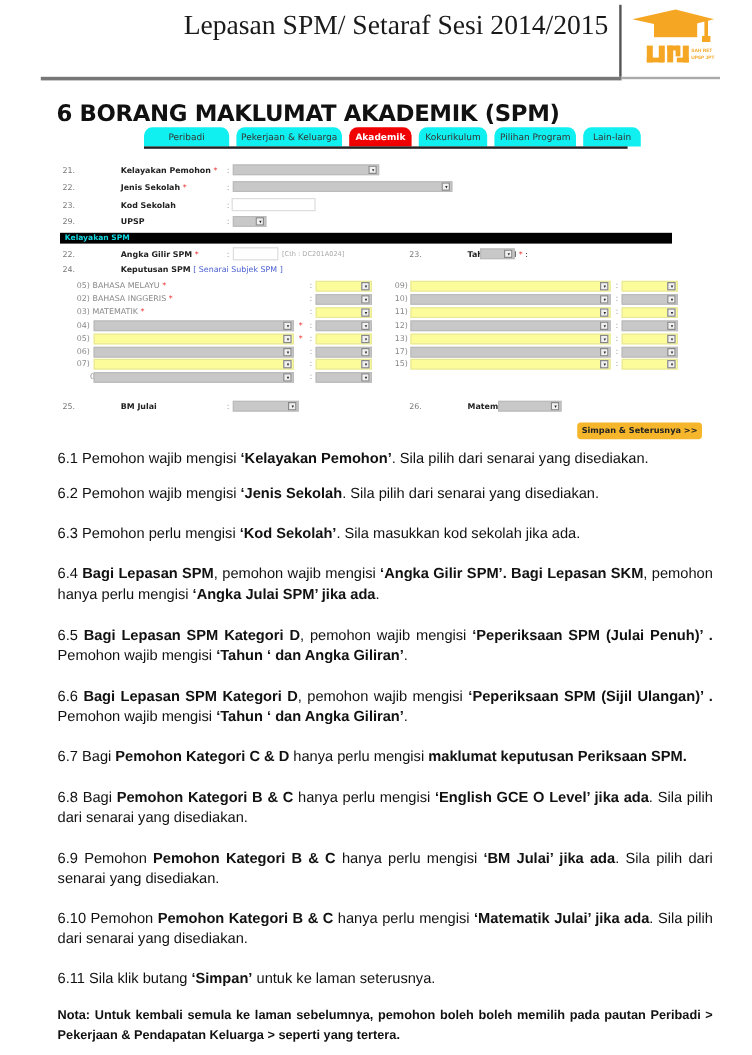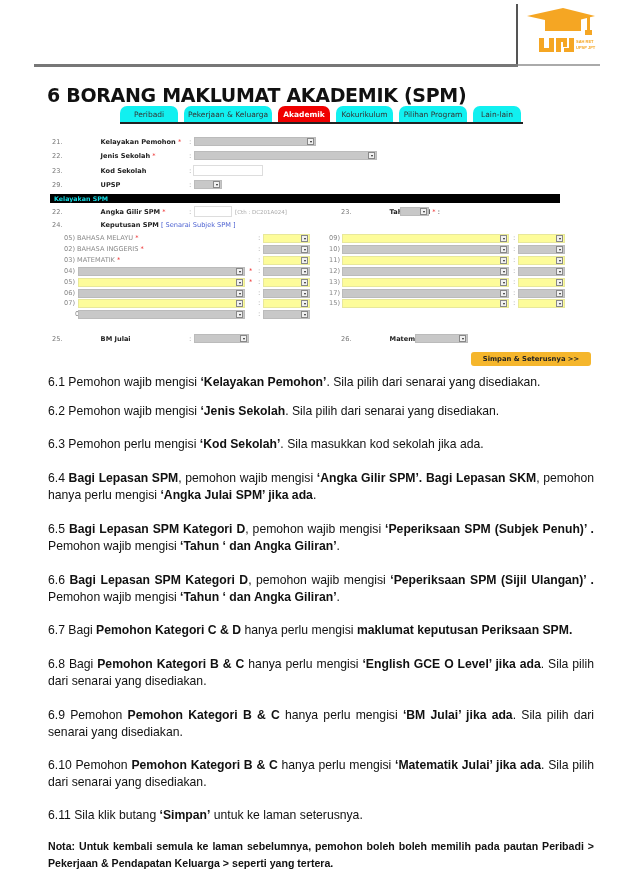--- a/index.html
+++ b/index.html
@@ -30,31 +30,32 @@
   .colon { position:absolute; font-size:7px; color:#999; font-family:"DejaVu Sans", sans-serif; line-height:9px; }
   .sel { position:absolute; height:9px; background:#c8c8c8; border:1px solid #bbb; box-sizing:border-box; }
   .sel.y { background:#fdfc9a; border-color:#e8e89a; }
   .sel .arr { position:absolute; right:1px; top:0px; width:7px; height:7px; background:#f1f1f1; border:1px solid #888; box-sizing:border-box; }
   .sel .arr::after { content:""; position:absolute; left:1.5px; top:2px; border-left:1.5px solid transparent; border-right:1.5px solid transparent; border-top:2px solid #222; }
   .txt { position:absolute; height:11px; background:#fff; border:1px solid #ddd; box-sizing:border-box; }
   .hint { position:absolute; font-size:5.5px; color:#aaa; font-family:"DejaVu Sans", sans-serif; line-height:9px; }
   .blackbar { position:absolute; left:50px; top:194px; width:510px; height:9px; background:#000; }
   .blackbar span { position:absolute; left:4px; top:0; font-size:6.3px; line-height:9px; color:#14d8e0; font-weight:bold; font-family:"DejaVu Sans", sans-serif; }
   .link { color:#4a5fd0; }
-  .btn-save { position:absolute; left:471px; top:352px; width:120px; height:14px; background:#f5b62c; border-radius:3px; font-size:6.8px; font-weight:bold; color:#222; text-align:center; line-height:14px; font-family:"DejaVu Sans", sans-serif; }
+  .btn-save { position:absolute; left:481px; top:352px; width:104px; height:14px; background:#f5b62c; border-radius:3px; font-size:6.8px; font-weight:bold; color:#222; text-align:center; line-height:14px; font-family:"DejaVu Sans", sans-serif; }
 
   
   .para { position:absolute; left:48px; width:546px; font-family:"Liberation Sans", sans-serif; font-size:12.2px; line-height:17px; color:#111; text-align:justify; }
   .para b { font-weight:bold; }
   .nota { font-size:10.6px; font-weight:bold; line-height:17px; }
 </style>
 </head>
 <body>
 
 <div class="hdr-title">
+  <div>Lepasan SPM/ Setaraf Sesi 2014/2015</div>
 </div>
 <div class="hdr-vline"></div>
 <div class="hdr-hline"></div>
 <div class="hdr-hline2"></div>
 <div class="logo">
   <svg width="80" height="52" viewBox="0 0 80 52">
     <polygon points="4,10 40,2 72,10 40,18" fill="#f5a623"></polygon>
     <rect x="22" y="12" width="36" height="13" fill="#f5a623"></rect>
     <rect x="64" y="11" width="3" height="14" fill="#f5a623"></rect>
     <rect x="62" y="24" width="7" height="5" fill="#f5a623"></rect>
@@ -67,21 +68,21 @@
     <rect x="46" y="32" width="5" height="14" fill="#f5a623"></rect>
     <rect x="41" y="42" width="10" height="4" fill="#f5a623"></rect>
   </svg>
   <span class="abs" style="left:53px;top:33px;font-size:4px;color:#f5a623;font-weight:bold;line-height:5px;">SAH RET</span>
   <span class="abs" style="left:53px;top:39px;font-size:4px;color:#f5a623;font-weight:bold;line-height:5px;">UPSP JPT</span>
 </div>
 
 <div class="sec-title">6 BORANG MAKLUMAT AKADEMIK (SPM)</div>
 
 <div class="tabs">
-  <div class="tab" style="width:58px">Peribadi</div>
+  <div class="tab" style="width:71px">Peribadi</div>
   <div class="tab" style="width:88px">Pekerjaan &amp; Keluarga</div>
   <div class="tab active" style="width:52px">Akademik</div>
   <div class="tab" style="width:57px">Kokurikulum</div>
   <div class="tab" style="width:68px">Pilihan Program</div>
   <div class="tab" style="width:48px">Lain-lain</div>
 </div>
 <div class="tabline"></div>
 
 <div class="lbl" style="left:52px;top:138px"><span class="num">21.</span> <b>Kelayakan Pemohon</b> <span class="req">*</span></div>
 <div class="colon" style="left:189px;top:138px">:</div>
@@ -279,20 +280,20 @@
 <div class="sel" style="left:415px;top:334px;width:53px">
     <span class="arr"></span>
   </div>
 
 <div class="btn-save">Simpan &amp; Seterusnya &gt;&gt;</div>
 
 <div class="para" style="top:374px">6.1 Pemohon wajib mengisi <b>‘Kelayakan Pemohon’</b>. Sila pilih dari senarai yang disediakan.</div>
 <div class="para" style="top:403px">6.2 Pemohon wajib mengisi <b>‘Jenis Sekolah</b>. Sila pilih dari senarai yang disediakan.</div>
 <div class="para" style="top:436px">6.3 Pemohon perlu mengisi <b>‘Kod Sekolah’</b>. Sila masukkan kod sekolah jika ada.</div>
 <div class="para" style="top:470px">6.4 <b>Bagi Lepasan SPM</b>, pemohon wajib mengisi <b>‘Angka Gilir SPM’. Bagi Lepasan SKM</b>, pemohon hanya perlu mengisi <b>‘Angka Julai SPM’ jika ada</b>.</div>
-<div class="para" style="top:521px">6.5 <b>Bagi Lepasan SPM Kategori D</b>, pemohon wajib mengisi <b>‘Peperiksaan SPM (Subjek Penuh)’ .</b> Pemohon wajib mengisi <b>‘Tahun ‘ dan Angka Giliran’</b>.</div>
+<div class="para" style="top:521px">6.5 <b>Bagi Lepasan SPM Kategori D</b>, pemohon wajib mengisi <b>‘Peperiksaan SPM (Julai Penuh)’ .</b> Pemohon wajib mengisi <b>‘Tahun ‘ dan Angka Giliran’</b>.</div>
 <div class="para" style="top:572px">6.6 <b>Bagi Lepasan SPM Kategori D</b>, pemohon wajib mengisi <b>‘Peperiksaan SPM (Sijil Ulangan)’ .</b> Pemohon wajib mengisi <b>‘Tahun ‘ dan Angka Giliran’</b>.</div>
 <div class="para" style="top:622px">6.7 Bagi <b>Pemohon Kategori C &amp; D</b> hanya perlu mengisi <b>maklumat keputusan Periksaan SPM.</b></div>
 <div class="para" style="top:656px">6.8 Bagi <b>Pemohon Kategori B &amp; C</b> hanya perlu mengisi <b>‘English GCE O Level’ jika ada</b>. Sila pilih dari senarai yang disediakan.</div>
 <div class="para" style="top:707px">6.9 Pemohon <b>Pemohon Kategori B &amp; C</b> hanya perlu mengisi <b>‘BM Julai’ jika ada</b>. Sila pilih dari senarai yang disediakan.</div>
 <div class="para" style="top:757px">6.10 Pemohon <b>Pemohon Kategori B &amp; C</b> hanya perlu mengisi <b>‘Matematik Julai’ jika ada</b>. Sila pilih dari senarai yang disediakan.</div>
 <div class="para" style="top:807px">6.11 Sila klik butang <b>‘Simpan’</b> untuk ke laman seterusnya.</div>
 <div class="para nota" style="top:838px">Nota: Untuk kembali semula ke laman sebelumnya, pemohon boleh boleh memilih pada pautan Peribadi &gt; Pekerjaan &amp; Pendapatan Keluarga &gt; seperti yang tertera.</div>
 
 </body></html>

